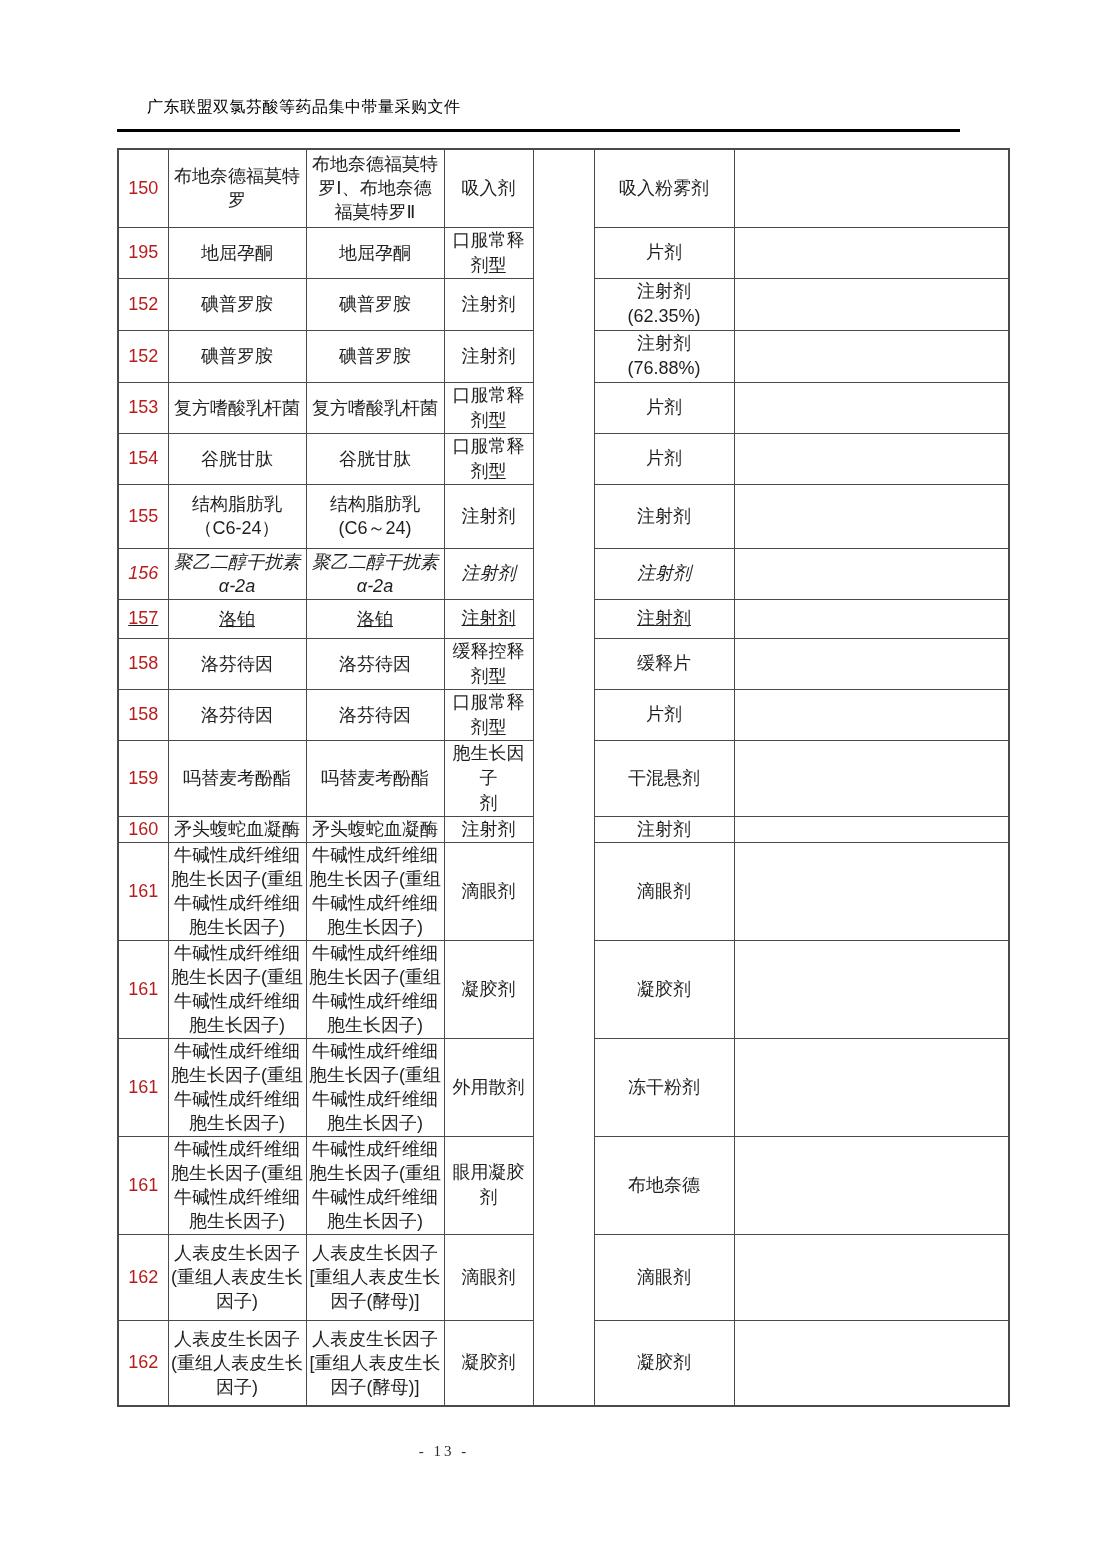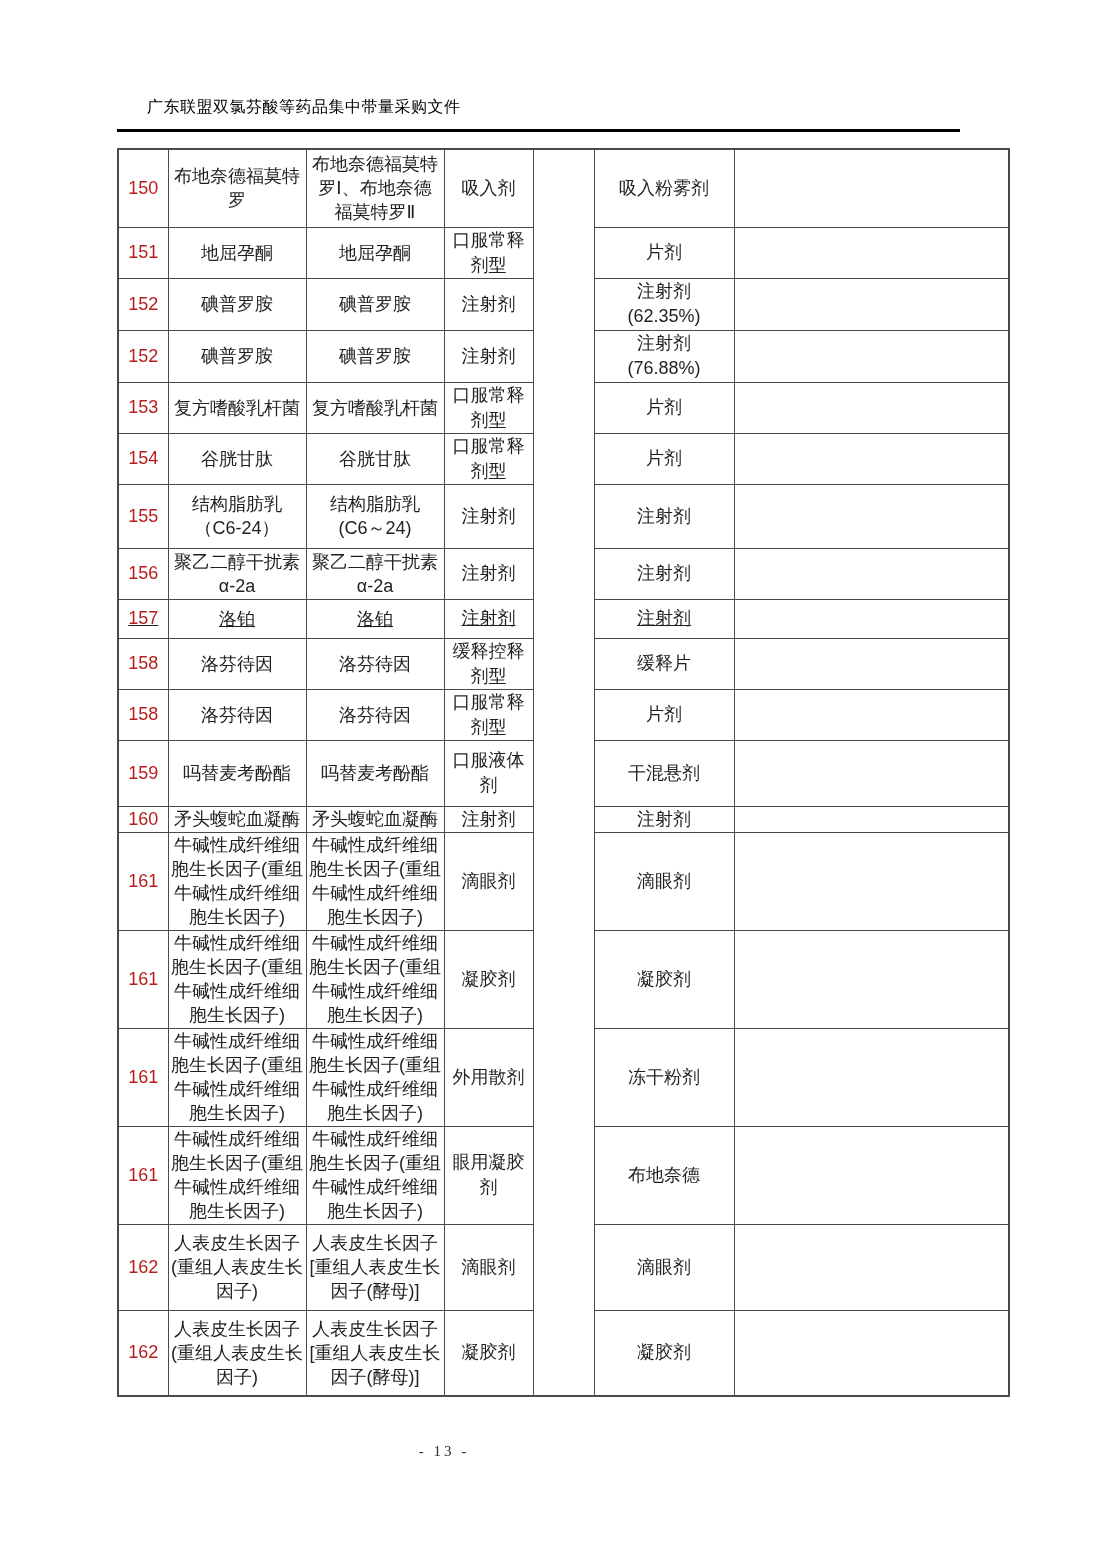--- a/index.html
+++ b/index.html
@@ -101,21 +101,21 @@
 罗</td>
           <td class="cell-name">布地奈德福莫特
 罗Ⅰ、布地奈德
 福莫特罗Ⅱ</td>
           <td class="cell-form">吸入剂</td>
           <td class="cell-gap" rowspan="19"></td>
           <td class="cell-form">吸入粉雾剂</td>
           <td class="cell-blank"></td>
         </tr>
         <tr style="height: 51px;">
-          <td class="cell-no">151</td>
+          <td class="cell-no">195</td>
           <td class="cell-name">地屈孕酮</td>
           <td class="cell-name">地屈孕酮</td>
           <td class="cell-form">口服常释
 剂型</td>
           <td class="cell-form">片剂</td>
           <td class="cell-blank"></td>
         </tr>
         <tr style="height: 52px;">
           <td class="cell-no">152</td>
           <td class="cell-name">碘普罗胺</td>
@@ -155,21 +155,21 @@
         <tr style="height: 64px;">
           <td class="cell-no">155</td>
           <td class="cell-name">结构脂肪乳
 （C6-24）</td>
           <td class="cell-name">结构脂肪乳
 (C6～24)</td>
           <td class="cell-form">注射剂</td>
           <td class="cell-form">注射剂</td>
           <td class="cell-blank"></td>
         </tr>
-        <tr style="height: 51px;">
+        <tr style="height: 51px; font-style: italic;">
           <td class="cell-no">156</td>
           <td class="cell-name">聚乙二醇干扰素
 α-2a</td>
           <td class="cell-name">聚乙二醇干扰素
 α-2a</td>
           <td class="cell-form">注射剂</td>
           <td class="cell-form">注射剂</td>
           <td class="cell-blank"></td>
         </tr>
         <tr style="height: 39px; text-decoration: underline;">
@@ -195,21 +195,21 @@
           <td class="cell-name">洛芬待因</td>
           <td class="cell-form">口服常释
 剂型</td>
           <td class="cell-form">片剂</td>
           <td class="cell-blank"></td>
         </tr>
         <tr style="height: 66px;">
           <td class="cell-no">159</td>
           <td class="cell-name">吗替麦考酚酯</td>
           <td class="cell-name">吗替麦考酚酯</td>
-          <td class="cell-form">口服液体
+          <td class="cell-form">胞生长因子
 剂</td>
           <td class="cell-form">干混悬剂</td>
           <td class="cell-blank"></td>
         </tr>
         <tr style="height: 26px;">
           <td class="cell-no">160</td>
           <td class="cell-name">矛头蝮蛇血凝酶</td>
           <td class="cell-name">矛头蝮蛇血凝酶</td>
           <td class="cell-form">注射剂</td>
           <td class="cell-form">注射剂</td>

